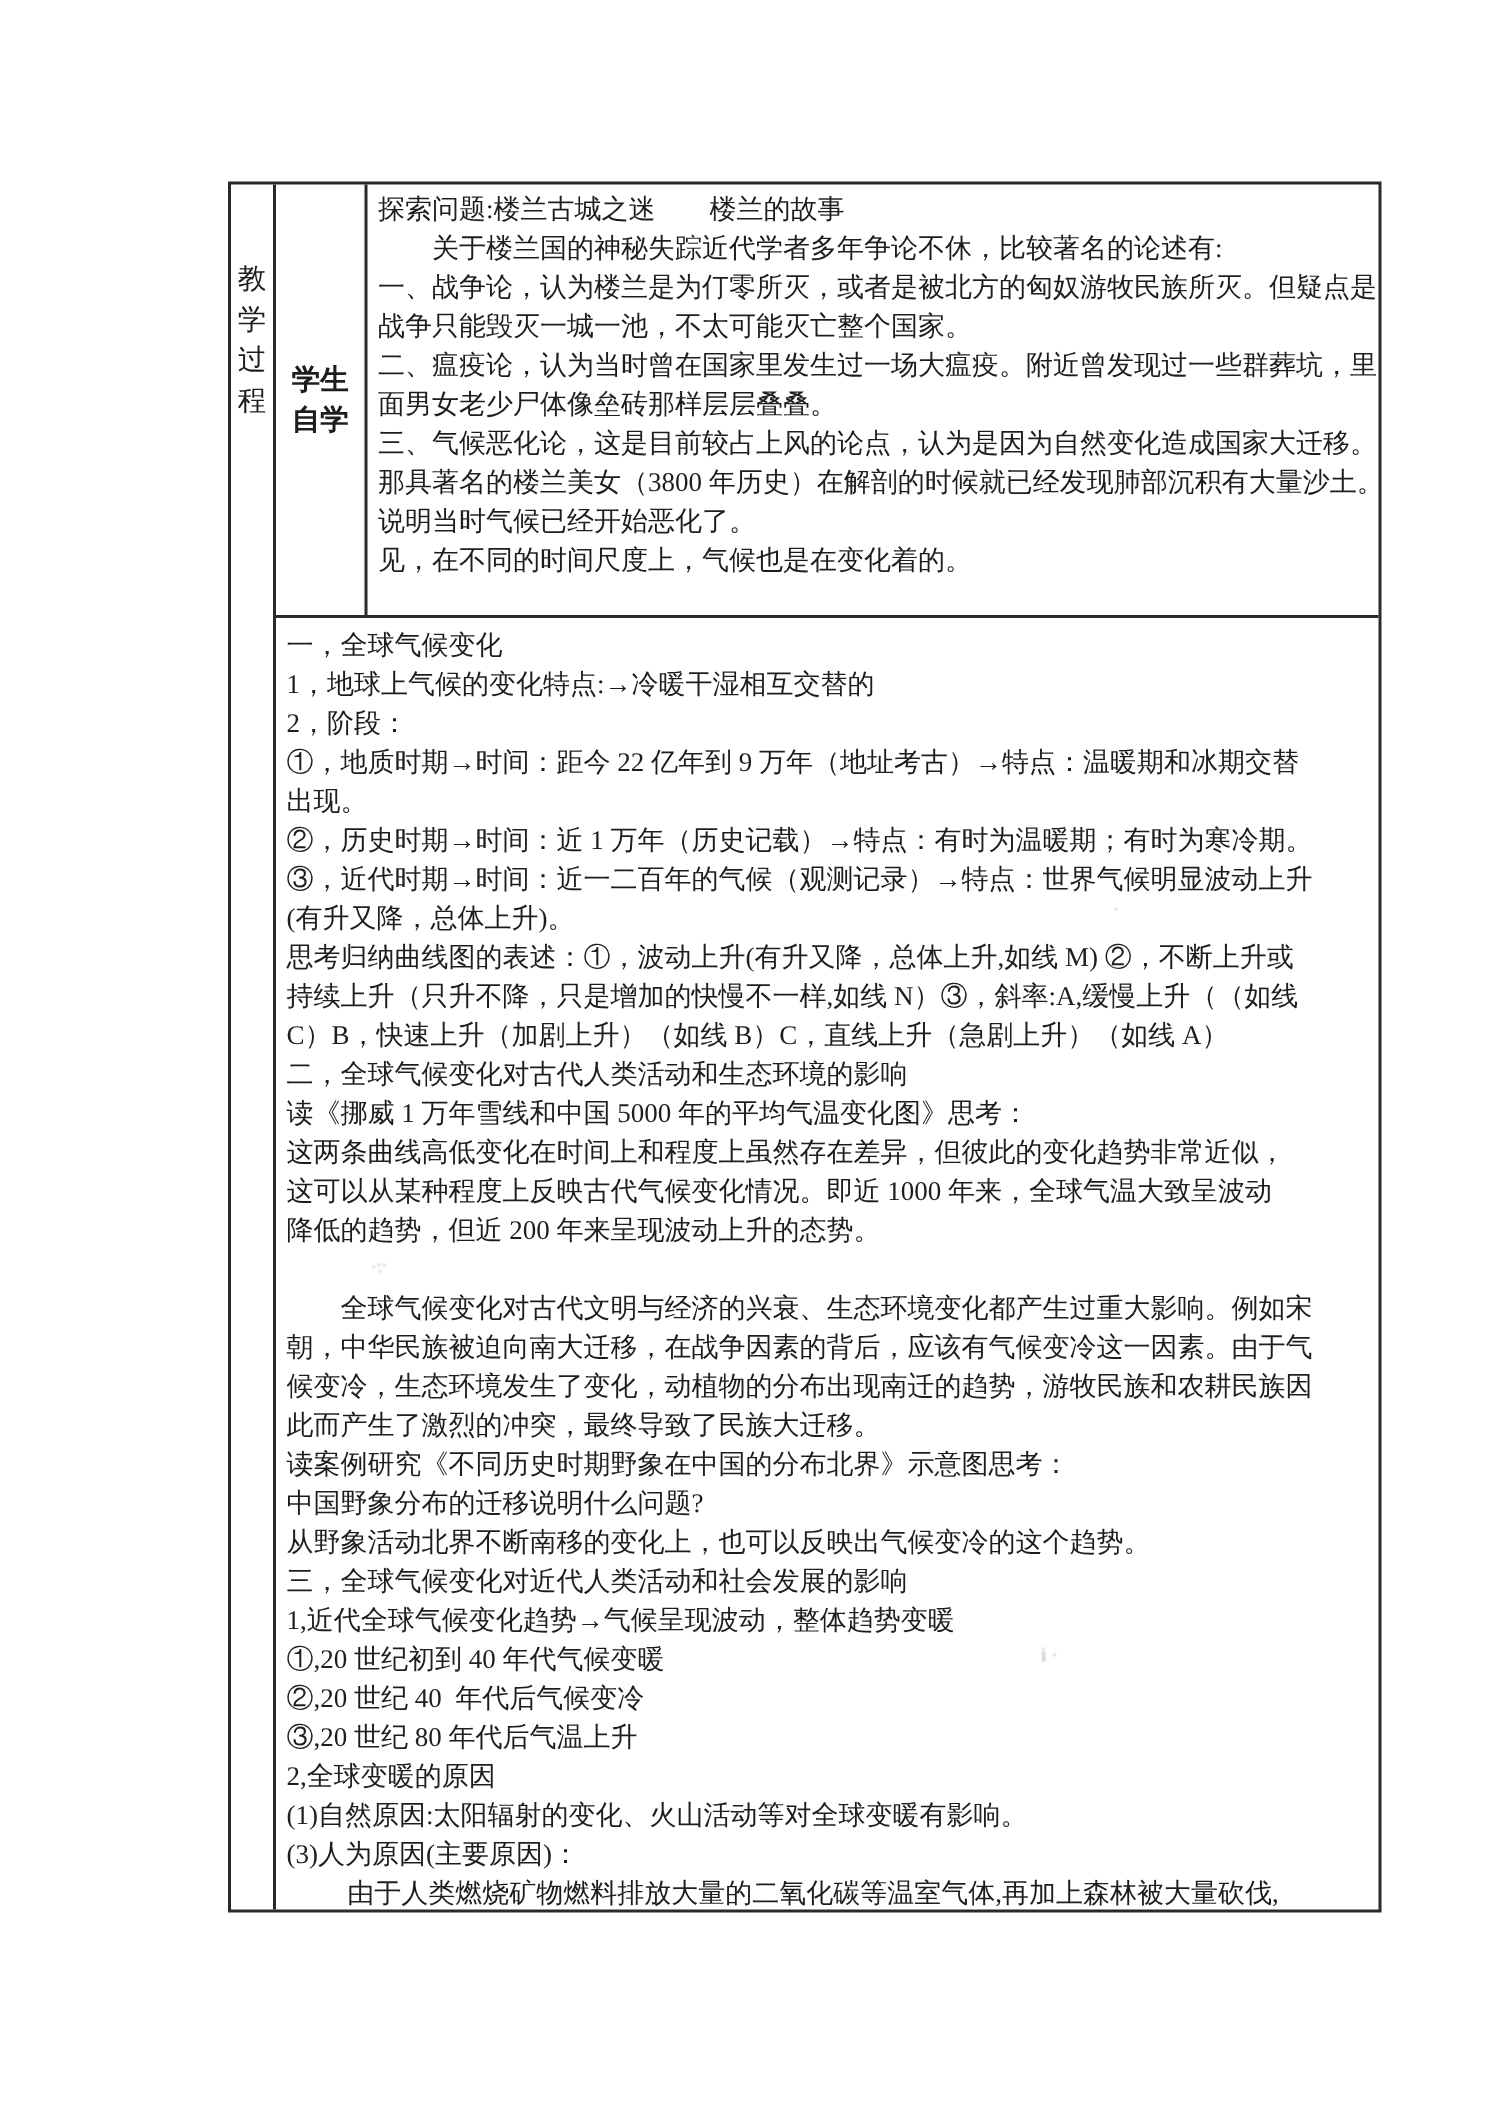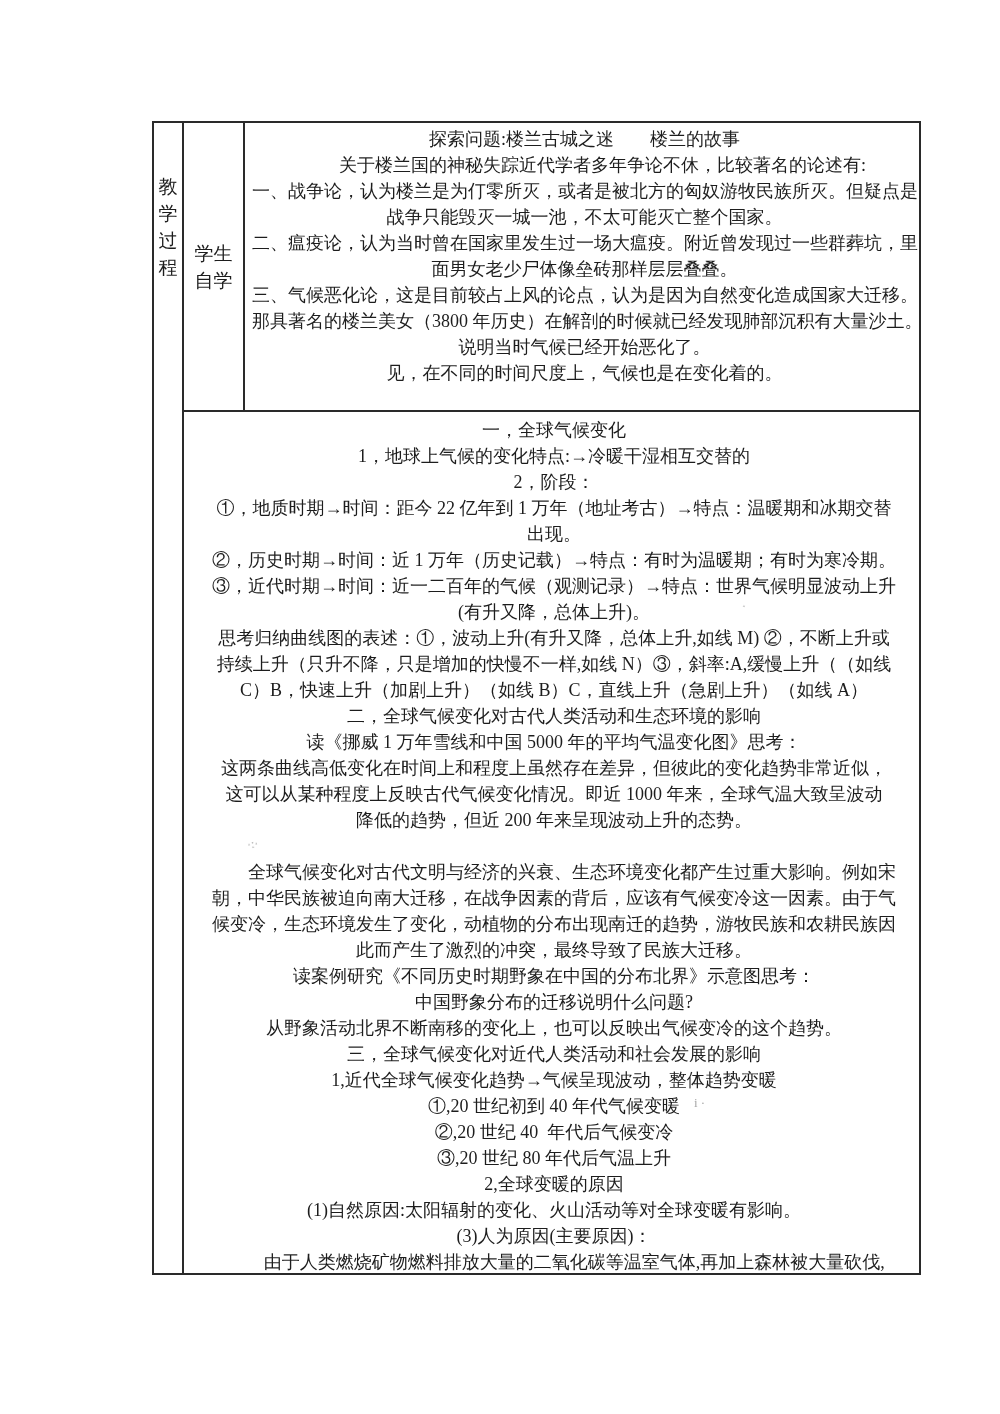--- a/index.html
+++ b/index.html
@@ -40,34 +40,34 @@
     flex:none;
     display:flex; align-items:center; justify-content:center;
   }
   .stage-label {
     width:40px;
     font-size:19px;
     line-height:27px;
     text-align:center;
     word-break:break-all;
     white-space:normal;
+    font-weight:bold;
   }
   .content-col {
     flex:1; min-width:0;
     padding:3px 2px 0 7px;
     overflow:hidden;
   }
   .row2 .content-col { padding-top:5px; }
   .line {
     height:26px;
     line-height:26px;
     font-size:18px;
     white-space:pre;
     overflow:visible;
-    text-align:center;
   }
   .artifact {
     position:absolute;
     color:#a8a8a8;
     filter:blur(0.6px);
     font-size:12px;
     line-height:12px;
     white-space:pre;
   }
   .a1 { left:247px; top:838px; transform:rotate(-8deg); }
@@ -97,21 +97,21 @@
           <div class="line">那具著名的楼兰美女（3800 年历史）在解剖的时候就已经发现肺部沉积有大量沙土。</div>
           <div class="line">说明当时气候已经开始恶化了。</div>
           <div class="line">见，在不同的时间尺度上，气候也是在变化着的。</div>
         </div>
     </section>
     <section class="trow row2">
       <div class="content-col">
           <div class="line">一，全球气候变化</div>
           <div class="line">1，地球上气候的变化特点:→冷暖干湿相互交替的</div>
           <div class="line">2，阶段：</div>
-          <div class="line">①，地质时期→时间：距今 22 亿年到 1 万年（地址考古）→特点：温暖期和冰期交替</div>
+          <div class="line">①，地质时期→时间：距今 22 亿年到 9 万年（地址考古）→特点：温暖期和冰期交替</div>
           <div class="line">出现。</div>
           <div class="line">②，历史时期→时间：近 1 万年（历史记载）→特点：有时为温暖期；有时为寒冷期。</div>
           <div class="line">③，近代时期→时间：近一二百年的气候（观测记录）→特点：世界气候明显波动上升</div>
           <div class="line">(有升又降，总体上升)。</div>
           <div class="line">思考归纳曲线图的表述：①，波动上升(有升又降，总体上升,如线 M) ②，不断上升或</div>
           <div class="line">持续上升（只升不降，只是增加的快慢不一样,如线 N）③，斜率:A,缓慢上升（（如线</div>
           <div class="line">C）B，快速上升（加剧上升）（如线 B）C，直线上升（急剧上升）（如线 A）</div>
           <div class="line">二，全球气候变化对古代人类活动和生态环境的影响</div>
           <div class="line">读《挪威 1 万年雪线和中国 5000 年的平均气温变化图》思考：</div>
           <div class="line">这两条曲线高低变化在时间上和程度上虽然存在差异，但彼此的变化趋势非常近似，</div>

